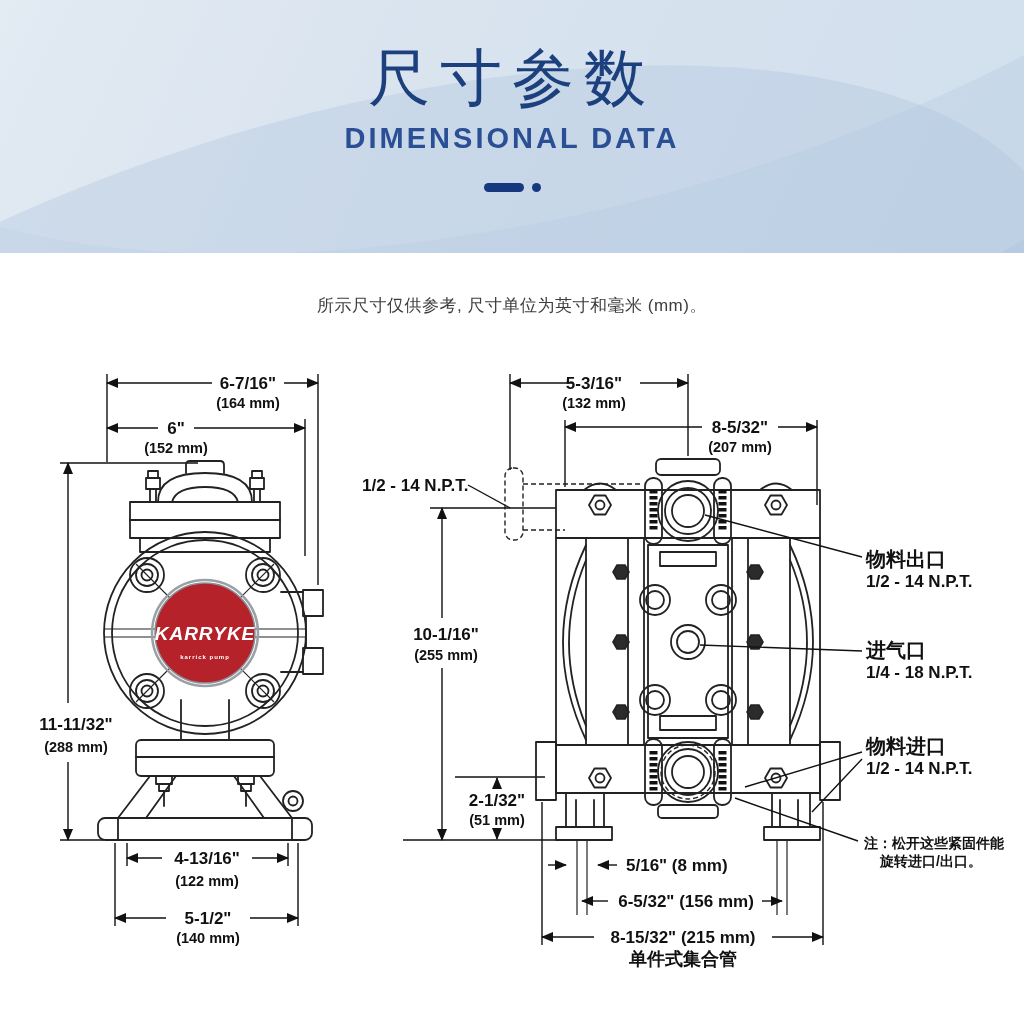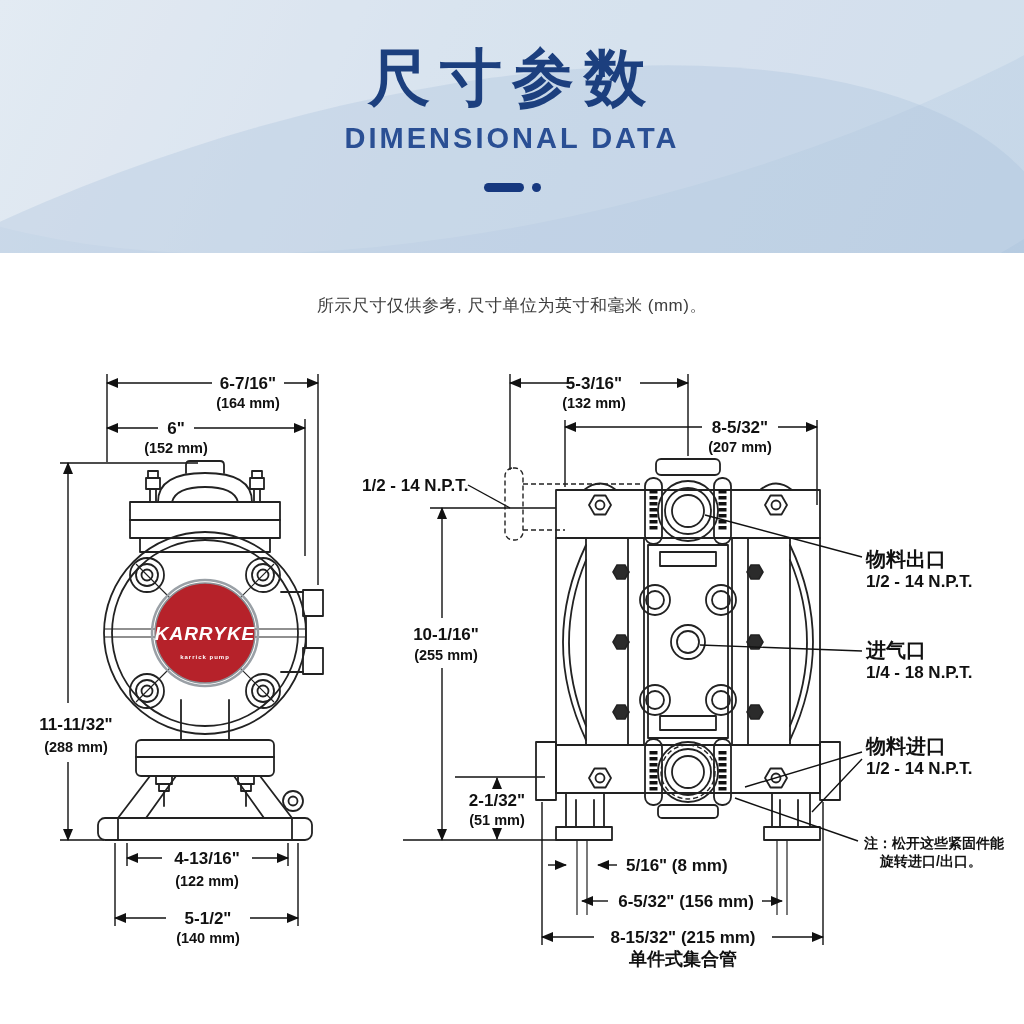--- a/index.html
+++ b/index.html
@@ -10,21 +10,21 @@
         background:linear-gradient(115deg,#d6e1ee 0%,#c7d7e8 40%,#bcd0e4 100%);}
   .streak{position:absolute;border-radius:50%;}
   .s1{width:1700px;height:760px;top:-560px;left:-260px;transform:rotate(-16deg);
       background:rgba(255,255,255,0.20);}
   .s2{width:1900px;height:860px;top:-430px;left:-420px;transform:rotate(-20deg);
       background:rgba(255,255,255,0.16);}
   .s3{width:1600px;height:700px;top:130px;left:-500px;transform:rotate(-18deg);
       background:rgba(173,196,222,0.35);}
   .hero-inner{position:relative;z-index:2;display:flex;flex-direction:column;align-items:center;
         padding-top:44px;}
-  .title{font-size:62px;font-weight:bold;color:#1c3f7e;letter-spacing:10px;line-height:1.1;}
+  .title{font-size:62px;font-weight:normal;color:#1c3f7e;letter-spacing:10px;line-height:1.1;}
   .subtitle{margin-top:10px;font-size:29px;color:#2a4f94;letter-spacing:3px;font-weight:bold;}
   .divider{margin-top:28px;display:flex;align-items:center;gap:8px;}
   .divider .bar{width:40px;height:9px;border-radius:5px;background:#16387f;display:block;}
   .divider .dot{width:9px;height:9px;border-radius:50%;background:#16387f;display:block;}
   
   .note{position:absolute;top:294px;left:0;width:1024px;text-align:center;
         font-size:17px;color:#3d3d3d;letter-spacing:0.5px;margin:0;}
   
   svg.drawing{position:absolute;top:330px;left:0;width:1024px;height:694px;}
   svg .art{stroke:#222;stroke-width:1.8;fill:none;stroke-linejoin:round;stroke-linecap:round;}

